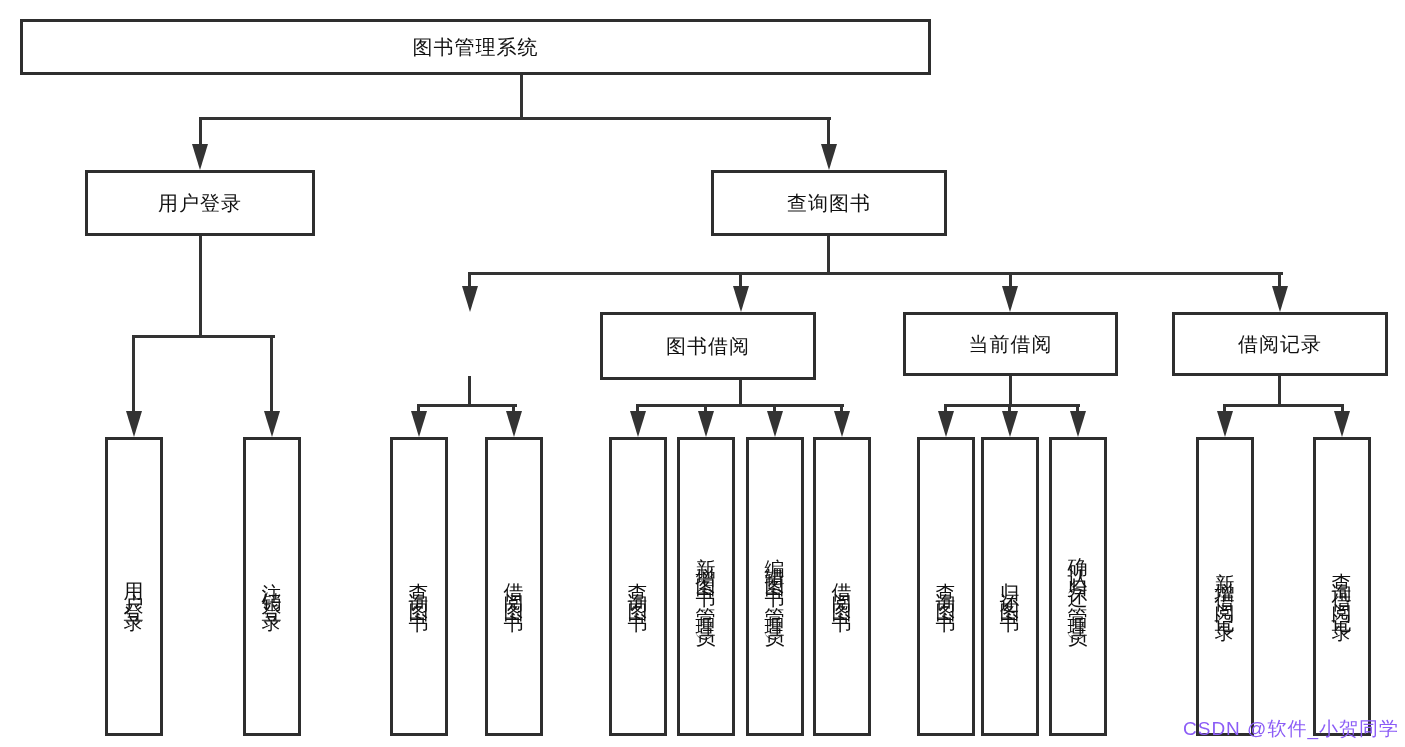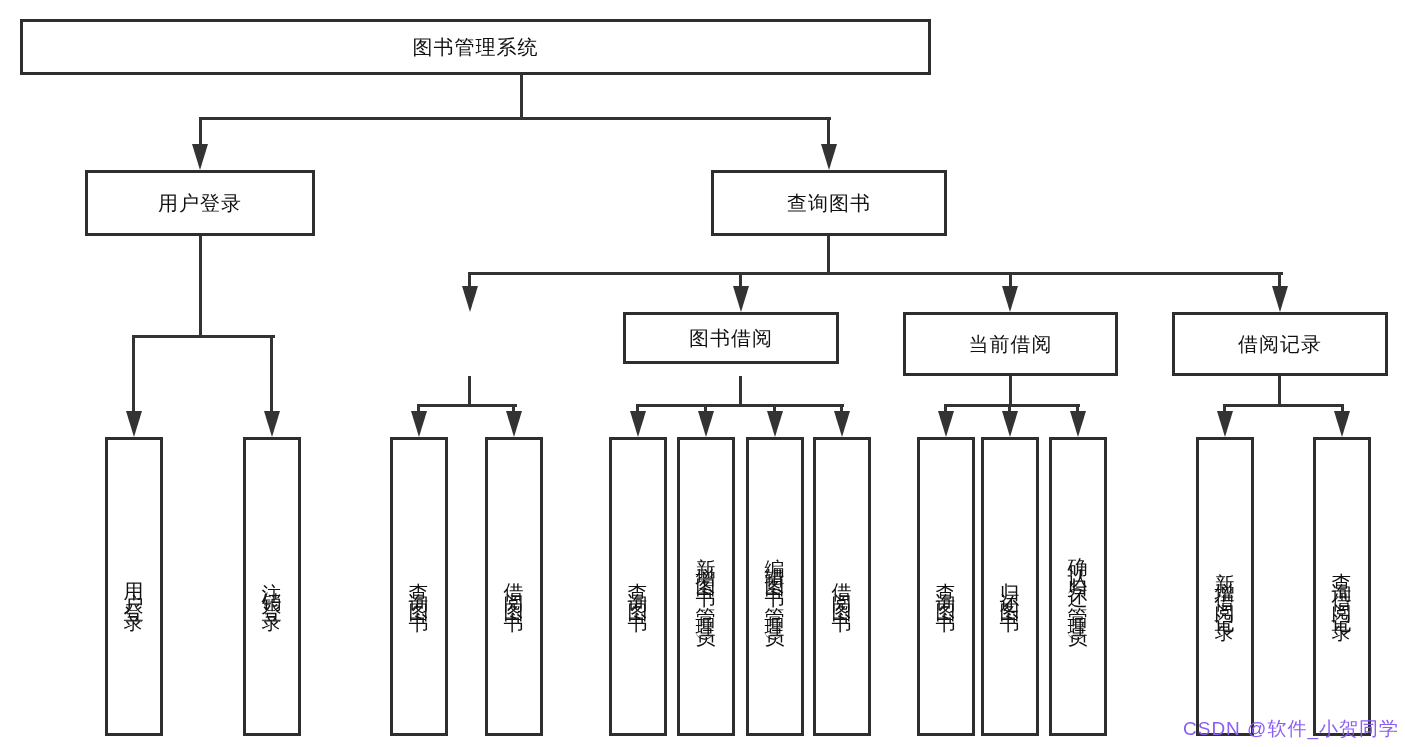--- a/index.html
+++ b/index.html
@@ -92,21 +92,21 @@
     <span>图书管理系统</span>
   </div>
 
   <div class="node" style="left:85px;top:170px;width:230px;height:66px;">
     <span>用户登录</span>
   </div>
   <div class="node" style="left:711px;top:170px;width:236px;height:66px;">
     <span>查询图书</span>
   </div>
 
-  <div class="node" style="left:623px;top:312px;width:216px;height:52px;">
+  <div class="node" style="left:600px;top:312px;width:216px;height:68px;">
     <span>图书借阅</span>
   </div>
   <div class="node" style="left:903px;top:312px;width:215px;height:64px;">
     <span>当前借阅</span>
   </div>
   <div class="node" style="left:1172px;top:312px;width:216px;height:64px;">
     <span>借阅记录</span>
   </div>
 
   <div class="node leaf" style="left:105px;">

